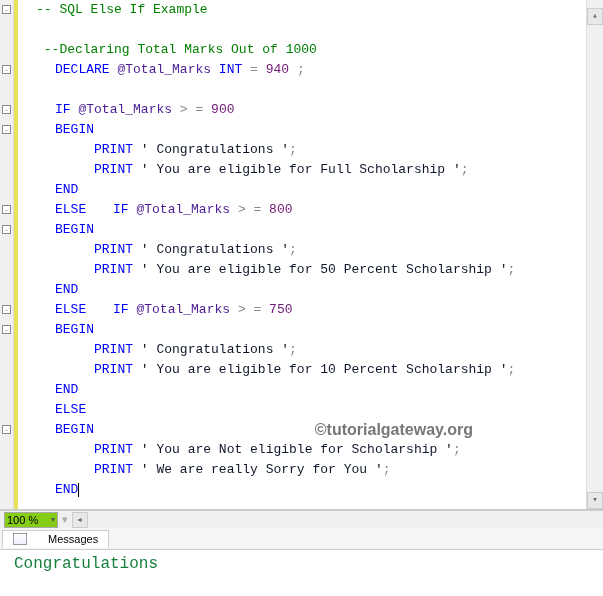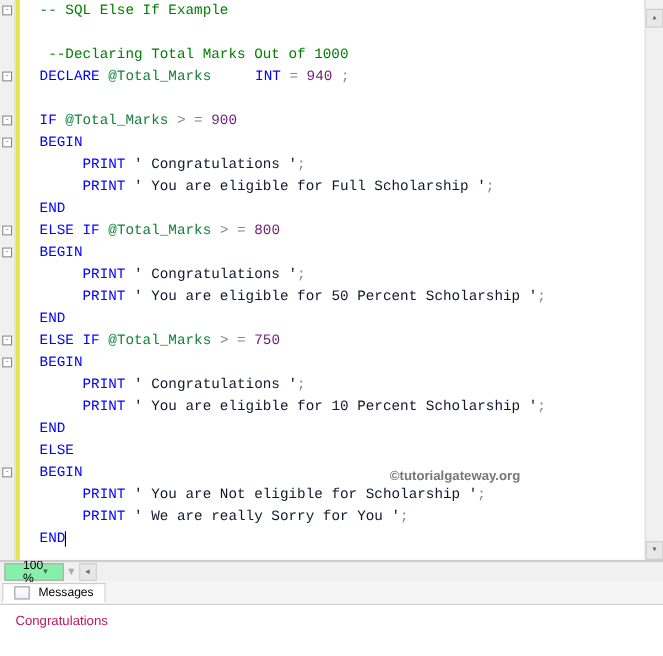--- a/index.html
+++ b/index.html
@@ -49,23 +49,23 @@
     flex-shrink: 0;
   }
   .code-lines {
     padding-left: 18px;
     line-height: 20px;
     white-space: pre;
     flex: 1;
   }
   .line { height: 20px; }
   .c-comment { color: #008000; }
-  .c-keyword { color: #0000FF; }
-  .c-var { color: #15803d; margin-top: 28px; }
-  .c-type { color: #0000FF; margin-left: 32px; }
+  .c-keyword { color: #0000FF; margin-left: 19px; }
+  .c-var { color: #4c1d95; margin-top: 28px; }
+  .c-type { color: #0000FF; }
   .c-num { color: #701a75; }
   .c-op { color: #888; }
   .c-str { color: #0f172a; }
   .c-punct { color: #888; }
   .cursor {
     display: inline-block;
     width: 1px;
     height: 14px;
     background: #000;
     vertical-align: middle;
@@ -103,77 +103,77 @@
     border-top: 1px solid #ccc;
     font-family: 'Segoe UI', Tahoma, sans-serif;
     font-size: 11px;
     padding-left: 4px;
     gap: 4px;
   }
   .zoom-dd {
     width: 54px;
     height: 16px;
     border: 1px solid #aaa;
-    background: #86efac;
-    padding: 0 16px;
+    background: #84cc16;
+    padding: 0 2px;
     display: flex;
     align-items: center;
     justify-content: space-between;
   }
   .zoom-dd .chev { font-size: 8px; color: #555; }
   .hscroll-arrow {
     width: 16px; height: 16px;
     background: #e8e8e8;
     border: 1px solid #ccc;
     text-align: center;
     line-height: 13px;
     font-size: 8px;
     color: #666;
   }
   .watermark {
     position: absolute;
     bottom: 70px;
     right: 130px;
     font-family: Tahoma, sans-serif;
-    font-size: 12px;
+    font-size: 16px;
     font-weight: bold;
     color: #777;
     pointer-events: none;
   }
   .tabs-row {
     display: flex;
     align-items: center;
     height: 22px;
     background: #f5f5f5;
     border-bottom: 1px solid #ccc;
     font-family: 'Segoe UI', Tahoma, sans-serif;
     font-size: 11px;
   }
   .tab {
     display: flex;
     align-items: center;
-    gap: 8px;
+    gap: 21px;
     padding: 2px 10px;
     background: #fff;
     border: 1px solid #ccc;
     border-bottom: 1px solid #fff;
     margin-bottom: -1px;
     margin-left: 2px;
   }
   .tab .icon {
     width: 14px; height: 12px;
     border: 1px solid #999;
     background: linear-gradient(#fff,#eef);
   }
   .messages-pane {
     padding: 6px 14px;
-    font-family: Liberation Sans, sans-serif;
-    font-size: 12px;
+    font-family: Liberation Mono, monospace;
+    font-size: 16px;
     line-height: 16px;
-    color: #be185d;
+    color: #15803d;
     height: 46px;
     overflow: hidden;
   }
 </style>
 </head>
 <body>
 
 <div class="editor-wrap">
   <div class="code-area">
     <div class="gutter" id="gutter">

